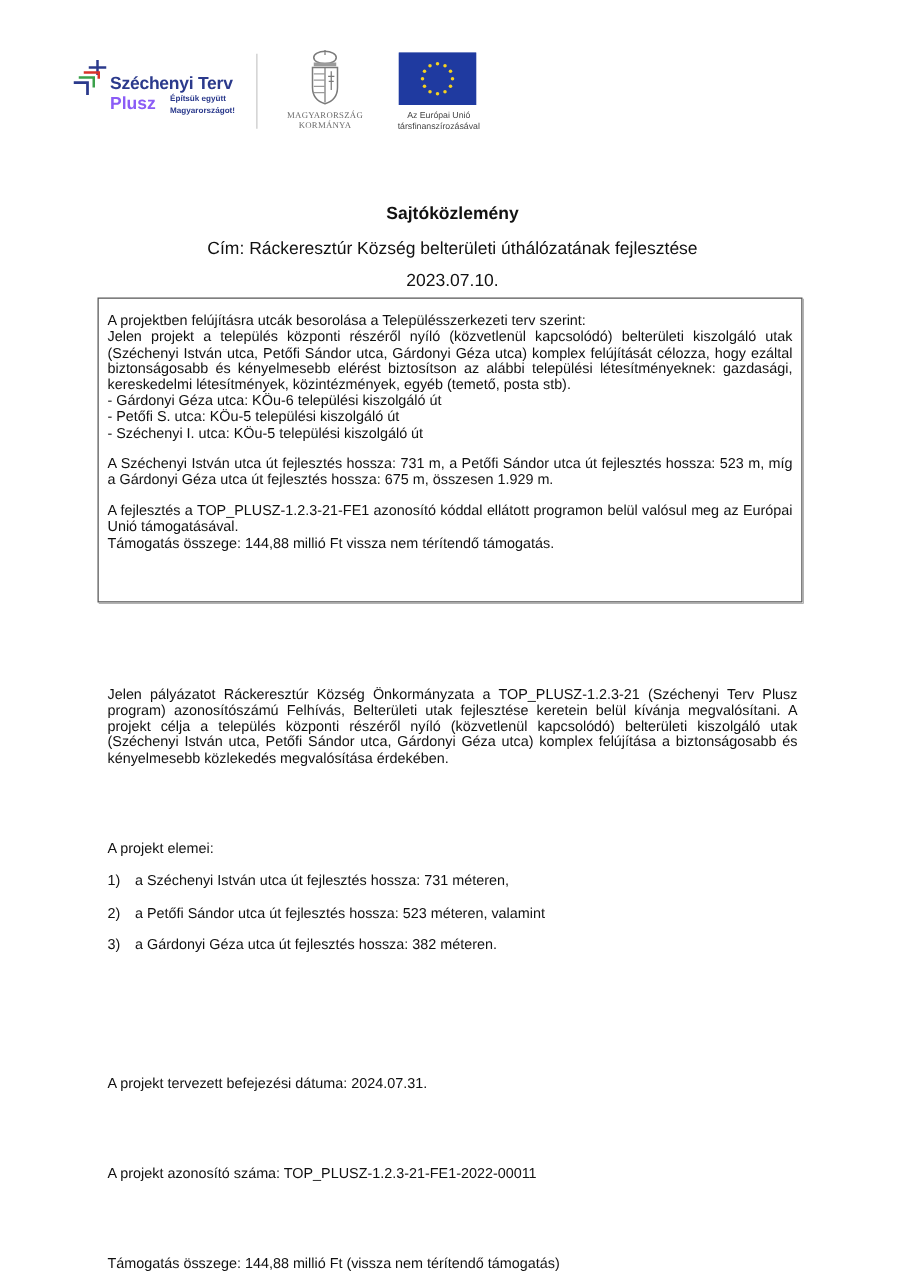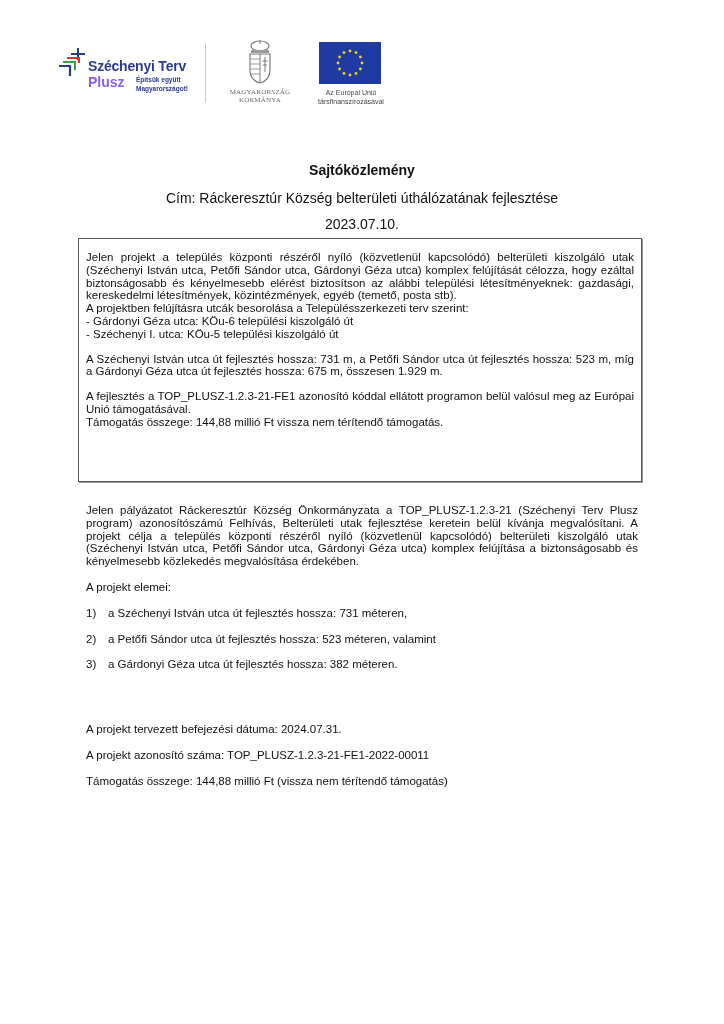--- a/index.html
+++ b/index.html
@@ -26,21 +26,21 @@
 
     .box {
       position: absolute; left: 78px; top: 238px; width: 564px; height: 244px;
       border: 1px solid #555; box-shadow: 1px 1px 0 #999; box-sizing: border-box;
       padding: 12px 7px 0 7px;
     }
     .p { font-size: 11.5px; line-height: 12.8px; text-align: justify; margin: 0; }
     .gap { height: 12px; }
 
     .body { position: absolute; left: 86px; top: 504px; width: 552px; }
-    .body .p { margin-bottom: 0; }
+    .body .p { margin-bottom: 0; margin-top: 46px; }
     .list { margin: 0; padding: 0; list-style: none; }
     .list li { font-size: 11.5px; line-height: 12.8px; margin-bottom: 13px; display: flex; }
     .list .num { width: 22px; flex: none; }
   </style>
 </head>
 <body>
 
 <div class="header">
   <div class="szt-logo">
     <svg class="szt-mark" viewBox="0 0 30 28">
@@ -104,23 +104,24 @@
       <div>társfinanszírozásával</div>
     </div>
   </div>
 </div>
 
 <div class="heading bold" style="top:162px;">Sajtóközlemény</div>
 <div class="heading" style="top:190px;">Cím: Ráckeresztúr Község belterületi úthálózatának fejlesztése</div>
 <div class="heading" style="top:216px;">2023.07.10.</div>
 
 <div class="box">
+  <p class="p">A projektben felújításra utcák besorolása a Településszerkezeti terv szerint:</p>
   <p class="p">Jelen projekt a település központi részéről nyíló (közvetlenül kapcsolódó) belterületi kiszolgáló utak (Széchenyi István utca, Petőfi Sándor utca, Gárdonyi Géza utca) komplex felújítását célozza, hogy ezáltal biztonságosabb és kényelmesebb elérést biztosítson az alábbi települési létesítményeknek: gazdasági, kereskedelmi létesítmények, közintézmények, egyéb (temető, posta stb).</p>
-  <p class="p">A projektben felújításra utcák besorolása a Településszerkezeti terv szerint:</p>
   <p class="p">- Gárdonyi Géza utca: KÖu-6 települési kiszolgáló út</p>
+  <p class="p">- Petőfi S. utca: KÖu-5 települési kiszolgáló út</p>
   <p class="p">- Széchenyi I. utca: KÖu-5 települési kiszolgáló út</p>
   <div class="gap"></div>
   <p class="p">A Széchenyi István utca út fejlesztés hossza: 731 m, a Petőfi Sándor utca út fejlesztés hossza: 523 m, míg a Gárdonyi Géza utca út fejlesztés hossza: 675 m, összesen 1.929 m.</p>
   <div class="gap"></div>
   <p class="p">A fejlesztés a TOP_PLUSZ-1.2.3-21-FE1 azonosító kóddal ellátott programon belül valósul meg az Európai Unió támogatásával.</p>
   <p class="p">Támogatás összege: 144,88 millió Ft vissza nem térítendő támogatás.</p>
 </div>
 
 <div class="body">
   <p class="p">Jelen pályázatot Ráckeresztúr Község Önkormányzata a TOP_PLUSZ-1.2.3-21 (Széchenyi Terv Plusz program) azonosítószámú Felhívás, Belterületi utak fejlesztése keretein belül kívánja megvalósítani. A projekt célja a település központi részéről nyíló (közvetlenül kapcsolódó) belterületi kiszolgáló utak (Széchenyi István utca, Petőfi Sándor utca, Gárdonyi Géza utca) komplex felújítása a biztonságosabb és kényelmesebb közlekedés megvalósítása érdekében.</p>

